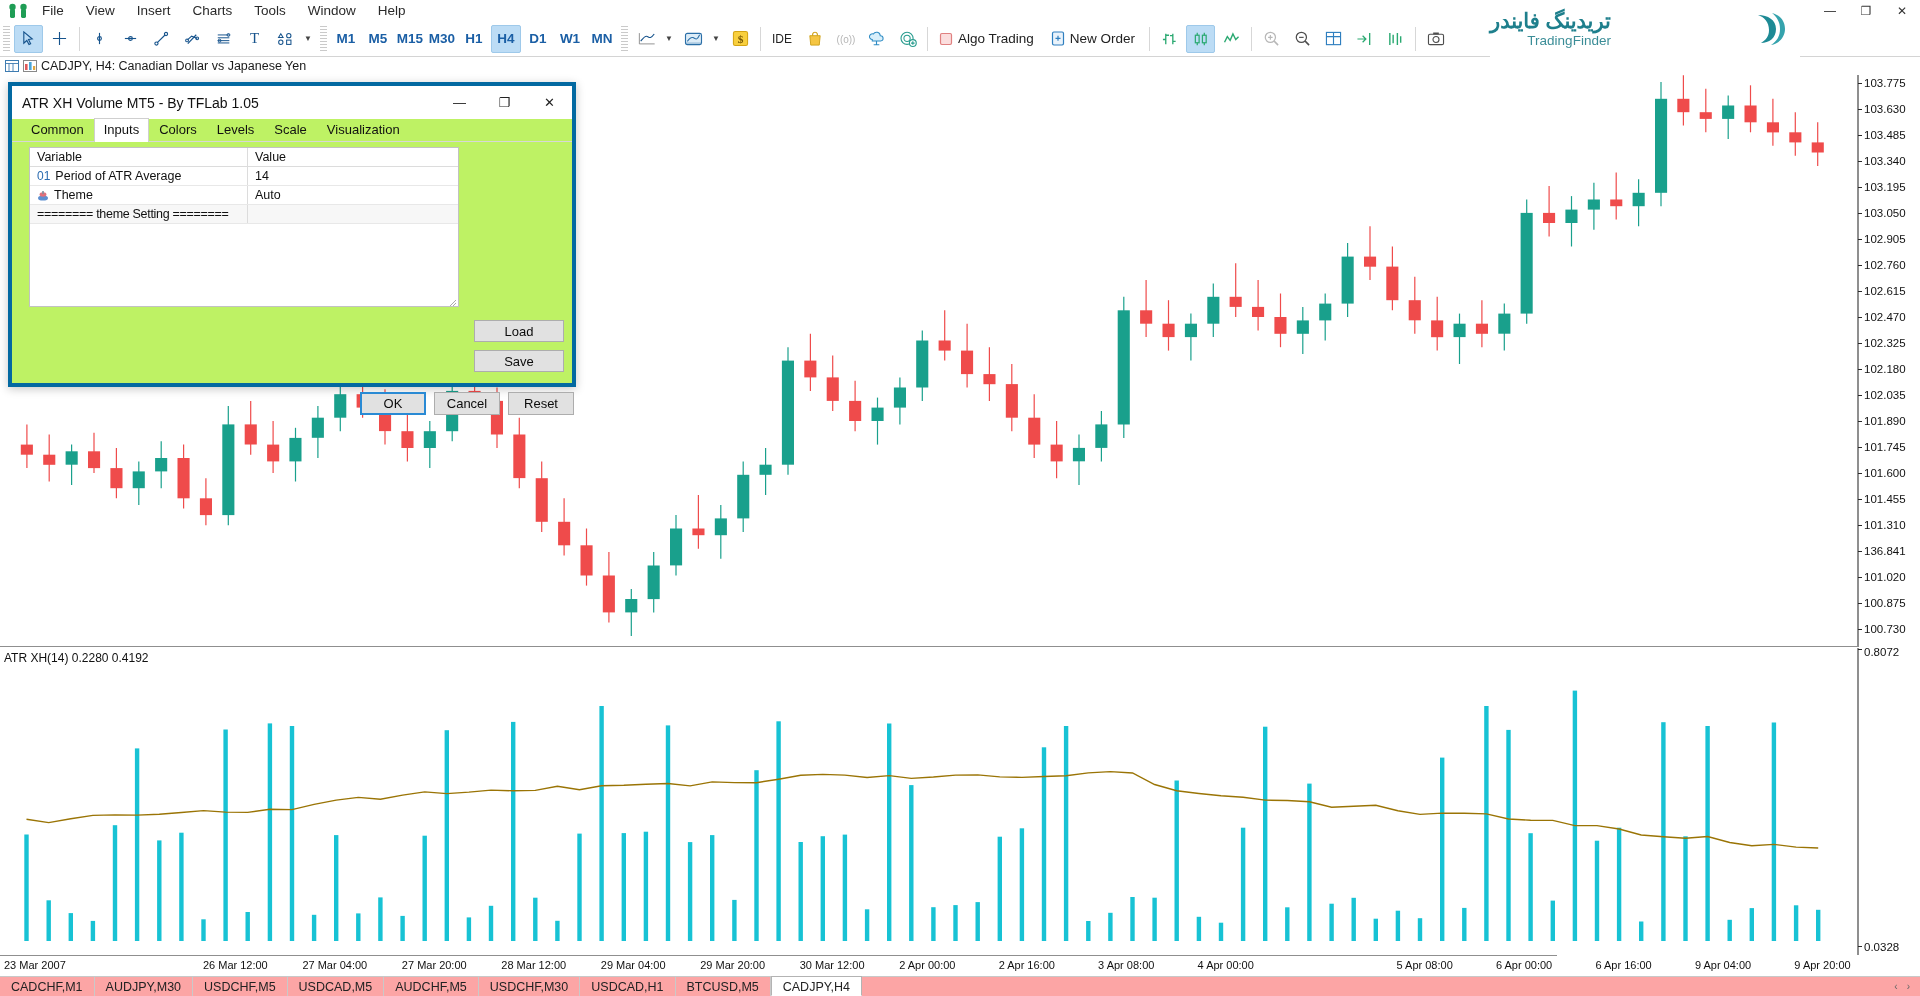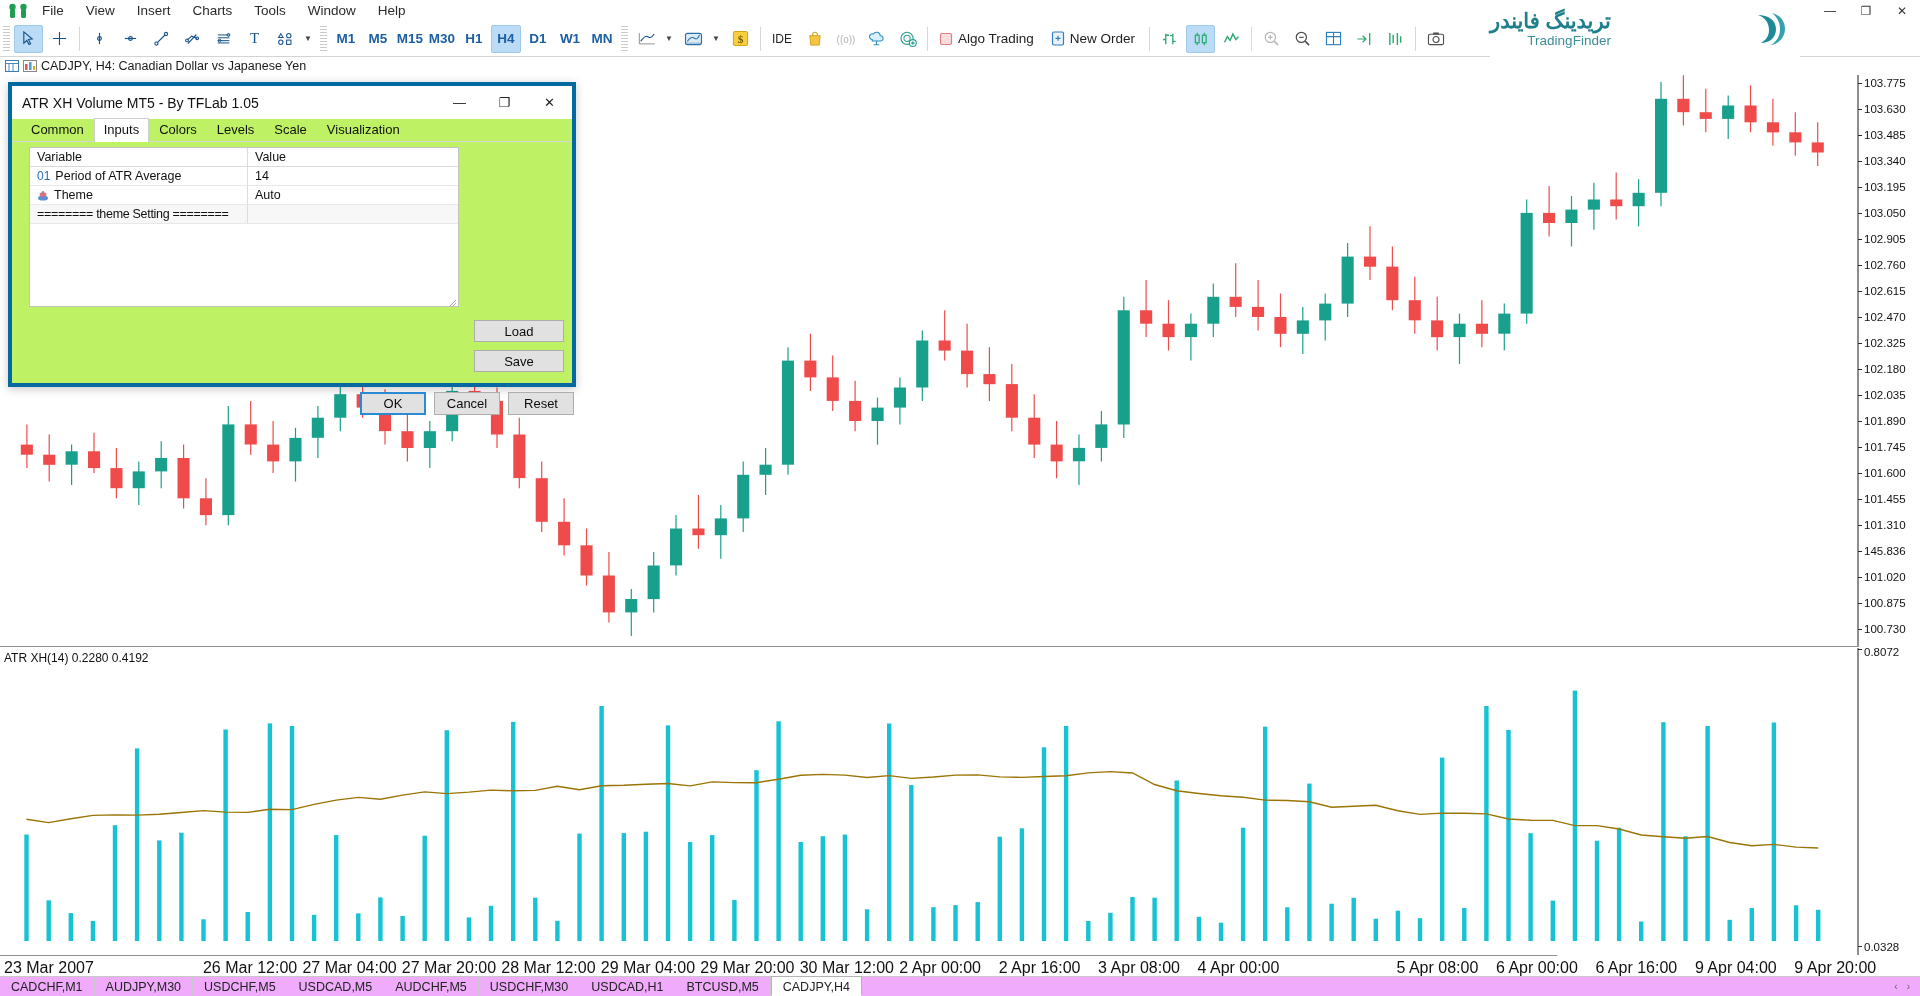--- a/index.html
+++ b/index.html
@@ -80,26 +80,26 @@
   .pricetick { position:absolute; left:0; width:4px; height:1px; background:#2a2a2a; }
 
   .indpane { position:absolute; top:573px; left:0; width:1858px; height:307px;
              border-right:1px solid #8f8f8f; overflow:hidden; }
   .indaxis { position:absolute; top:573px; right:0; width:62px; height:307px; background:#fff;
              font-size:11.5px; color:#111; }
   .indlabel { position:absolute; top:576px; left:4px; font-size:12px; color:#111; z-index:5; }
 
   
   .timeaxis { position:absolute; top:955px; left:0; width:1557px; height:20px;
-              background:#fff; border-top:1px solid #8f8f8f; font-size:16px; color:#111; }
+              background:#fff; border-top:1px solid #8f8f8f; font-size:11px; color:#111; }
   .timelbl { position:absolute; top:3px; white-space:nowrap; }
 
   
   .tabsbar { position:absolute; top:976px; left:0; width:1920px; height:20px;
-             background:#f0abfc; border-top:1px solid #c8c8c8; display:flex; align-items:stretch;
+             background:#fca5a5; border-top:1px solid #c8c8c8; display:flex; align-items:stretch;
              font-size:12.5px; color:#222; }
   .chtab { padding:1px 11px 0 11px; display:flex; align-items:center;
            border-right:1px solid #c9c9c9; cursor:default; white-space:nowrap; }
   .chtab.active { background:#fff; border:1px solid #b3b3b3; border-bottom-color:#fff;
                   border-top:1px solid #b3b3b3; margin-top:-1px; }
   .tabspacer{ flex:1; }
   .tabarrows{ display:flex; align-items:center; gap:9px; padding:0 10px; color:#666; font-size:10px;}
 
   
   .dialog {
@@ -615,21 +615,21 @@
           <div class="pricelbl" style="top: 340px;">101.890</div>
           <div class="pricetick" style="top: 372px;"></div>
           <div class="pricelbl" style="top: 366px;">101.745</div>
           <div class="pricetick" style="top: 398px;"></div>
           <div class="pricelbl" style="top: 392px;">101.600</div>
           <div class="pricetick" style="top: 424px;"></div>
           <div class="pricelbl" style="top: 418px;">101.455</div>
           <div class="pricetick" style="top: 450px;"></div>
           <div class="pricelbl" style="top: 444px;">101.310</div>
           <div class="pricetick" style="top: 476px;"></div>
-          <div class="pricelbl" style="top: 470px;">145.836</div>
+          <div class="pricelbl" style="top: 470px;">136.841</div>
           <div class="pricetick" style="top: 502px;"></div>
           <div class="pricelbl" style="top: 496px;">101.020</div>
           <div class="pricetick" style="top: 528px;"></div>
           <div class="pricelbl" style="top: 522px;">100.875</div>
           <div class="pricetick" style="top: 554px;"></div>
           <div class="pricelbl" style="top: 548px;">100.730</div>
           <div class="pricetick" style="top: 580px;"></div>
           <div class="pricelbl" style="top: 574px;">100.585</div>
         </div>
     </div>

